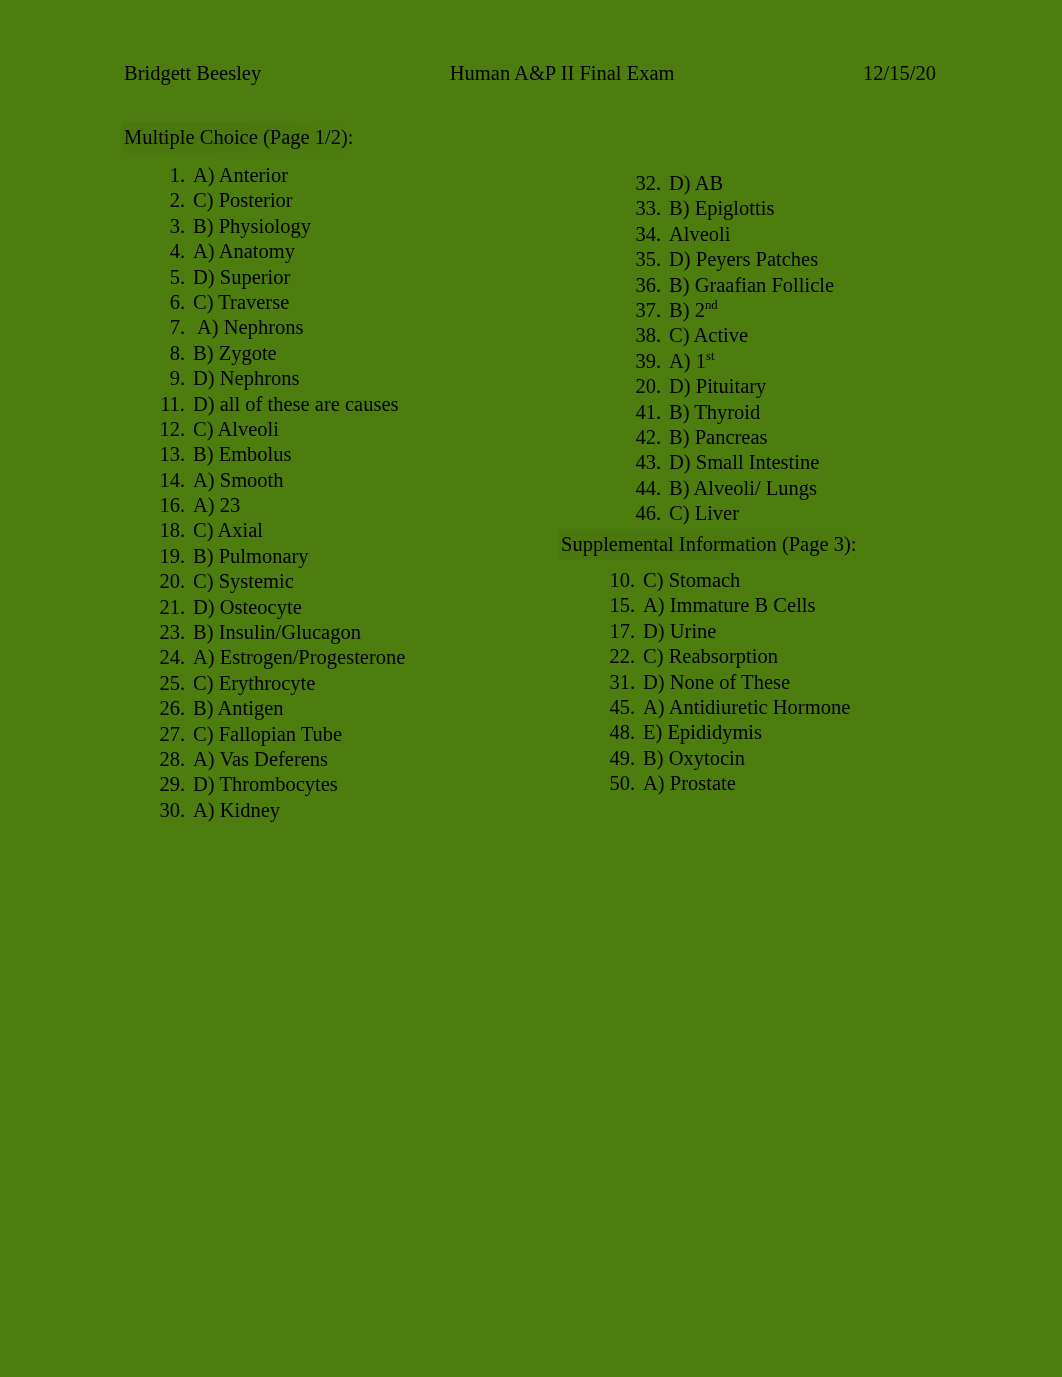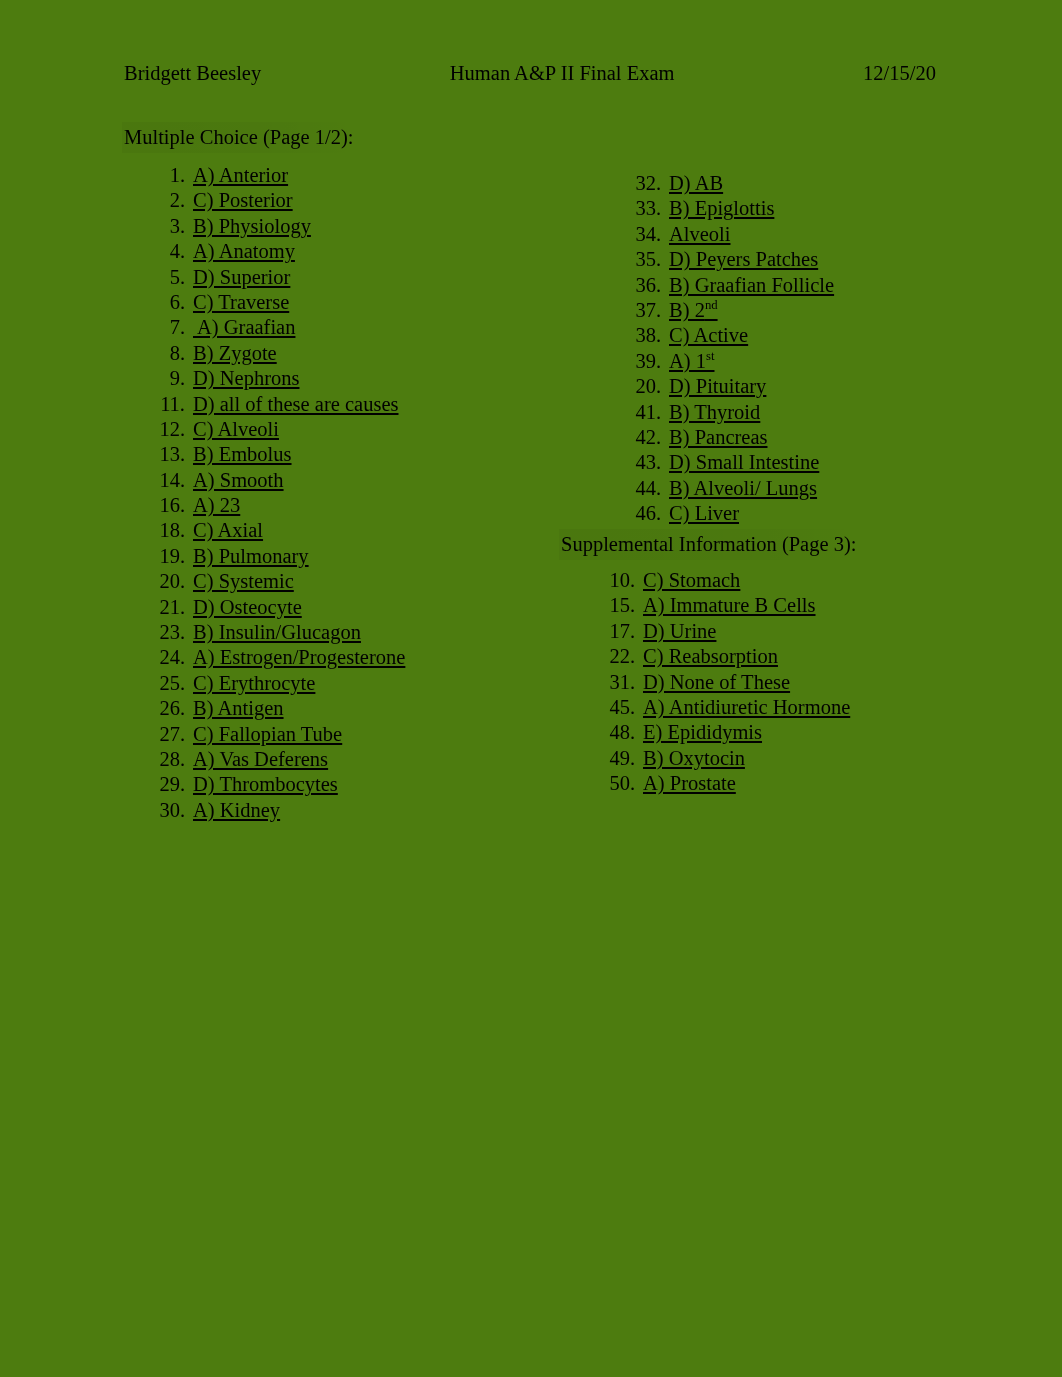--- a/index.html
+++ b/index.html
@@ -75,21 +75,20 @@
     white-space: nowrap;
   }
   .answer-item .num {
     flex: 0 0 37px;
     text-align: right;
     padding-right: 8px;
   }
   .answer-item .txt {
     flex: 0 1 auto;
     white-space: pre;
-    text-decoration: underline;
   }
   .answer-item .txt sup {
     font-size: 0.62em;
     vertical-align: super;
     line-height: 0;
   }
 </style>
 </head>
 <body>
 
@@ -123,21 +122,21 @@
       <li class="answer-item">
         <span class="num">5.</span>
         <span class="txt">D) Superior</span>
       </li>
       <li class="answer-item">
         <span class="num">6.</span>
         <span class="txt">C) Traverse</span>
       </li>
       <li class="answer-item">
         <span class="num">7.</span>
-        <span class="txt"> A) Graafian</span>
+        <span class="txt"> A) Nephrons</span>
       </li>
       <li class="answer-item">
         <span class="num">8.</span>
         <span class="txt">B) Zygote</span>
       </li>
       <li class="answer-item">
         <span class="num">9.</span>
         <span class="txt">D) Nephrons</span>
       </li>
       <li class="answer-item">

